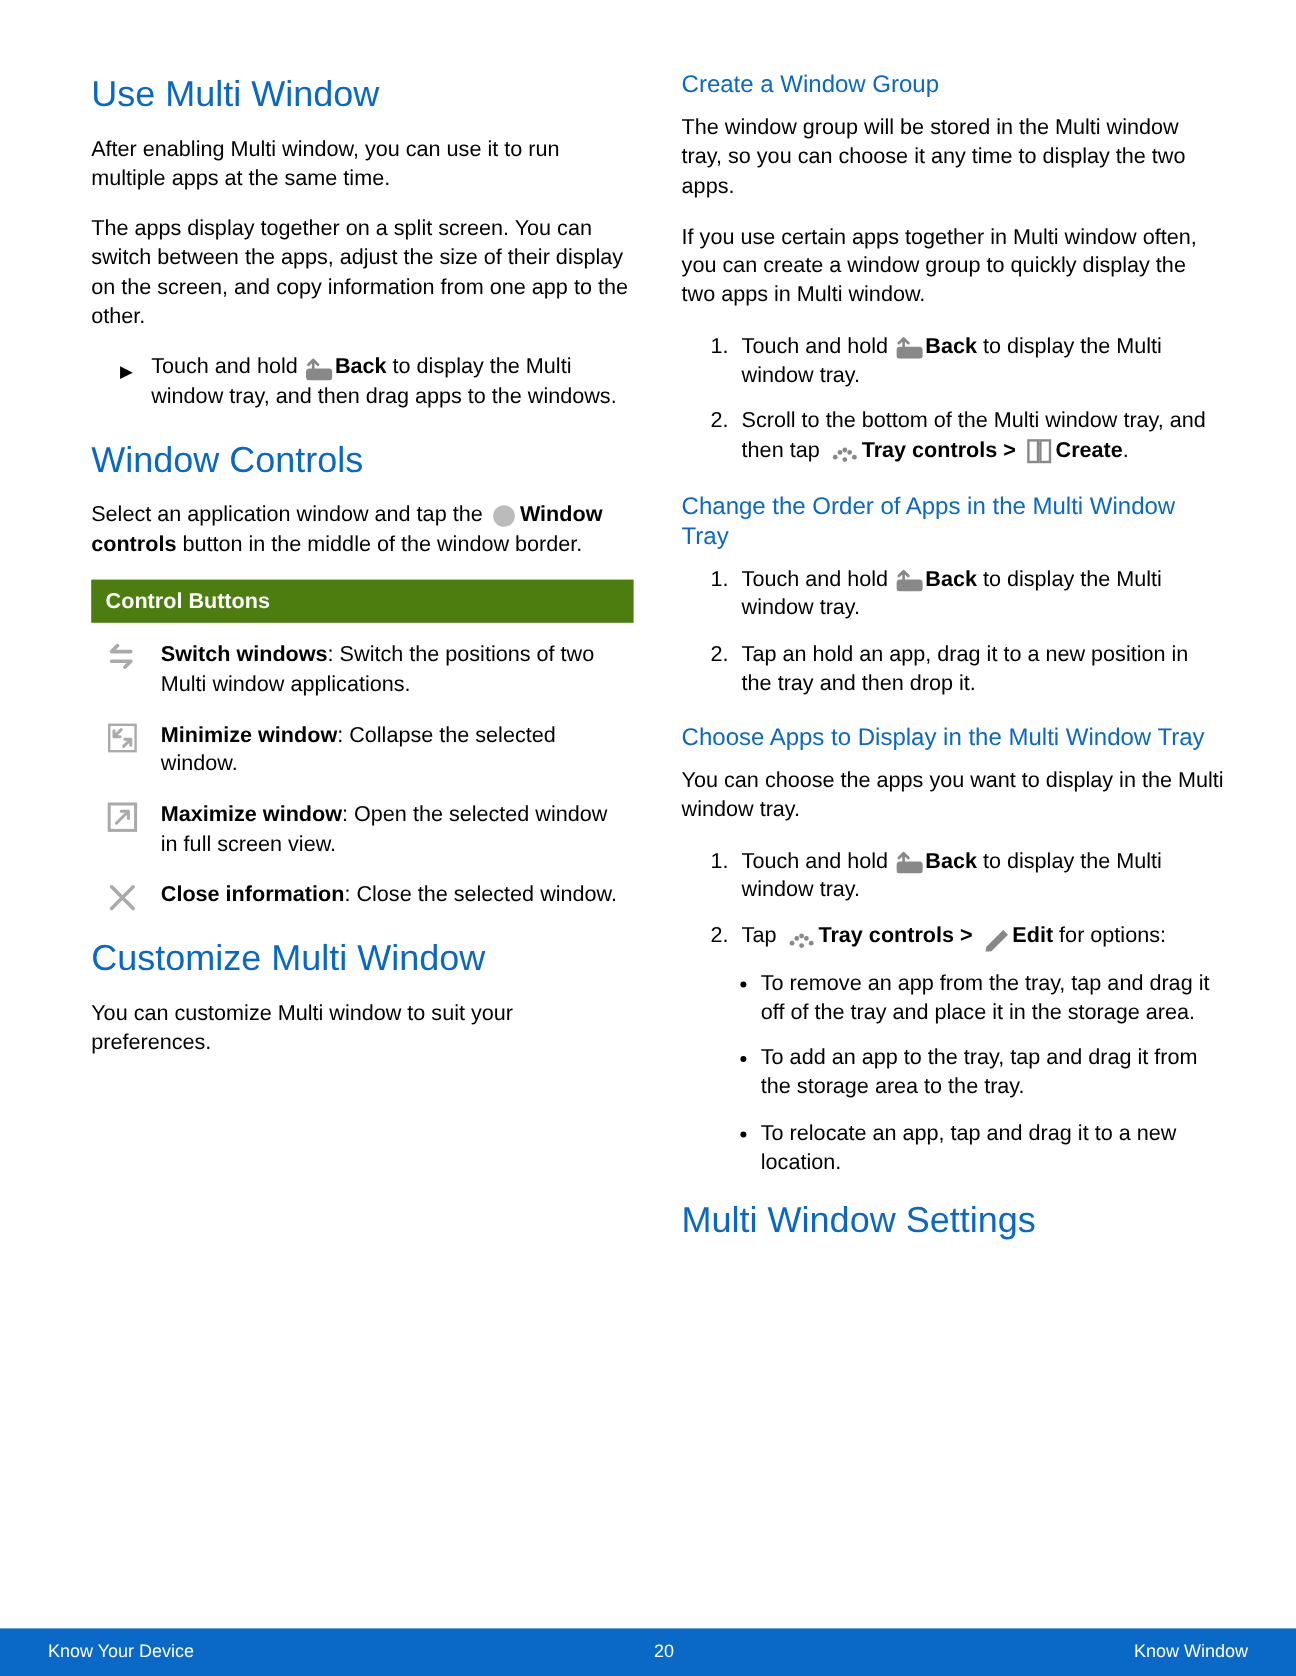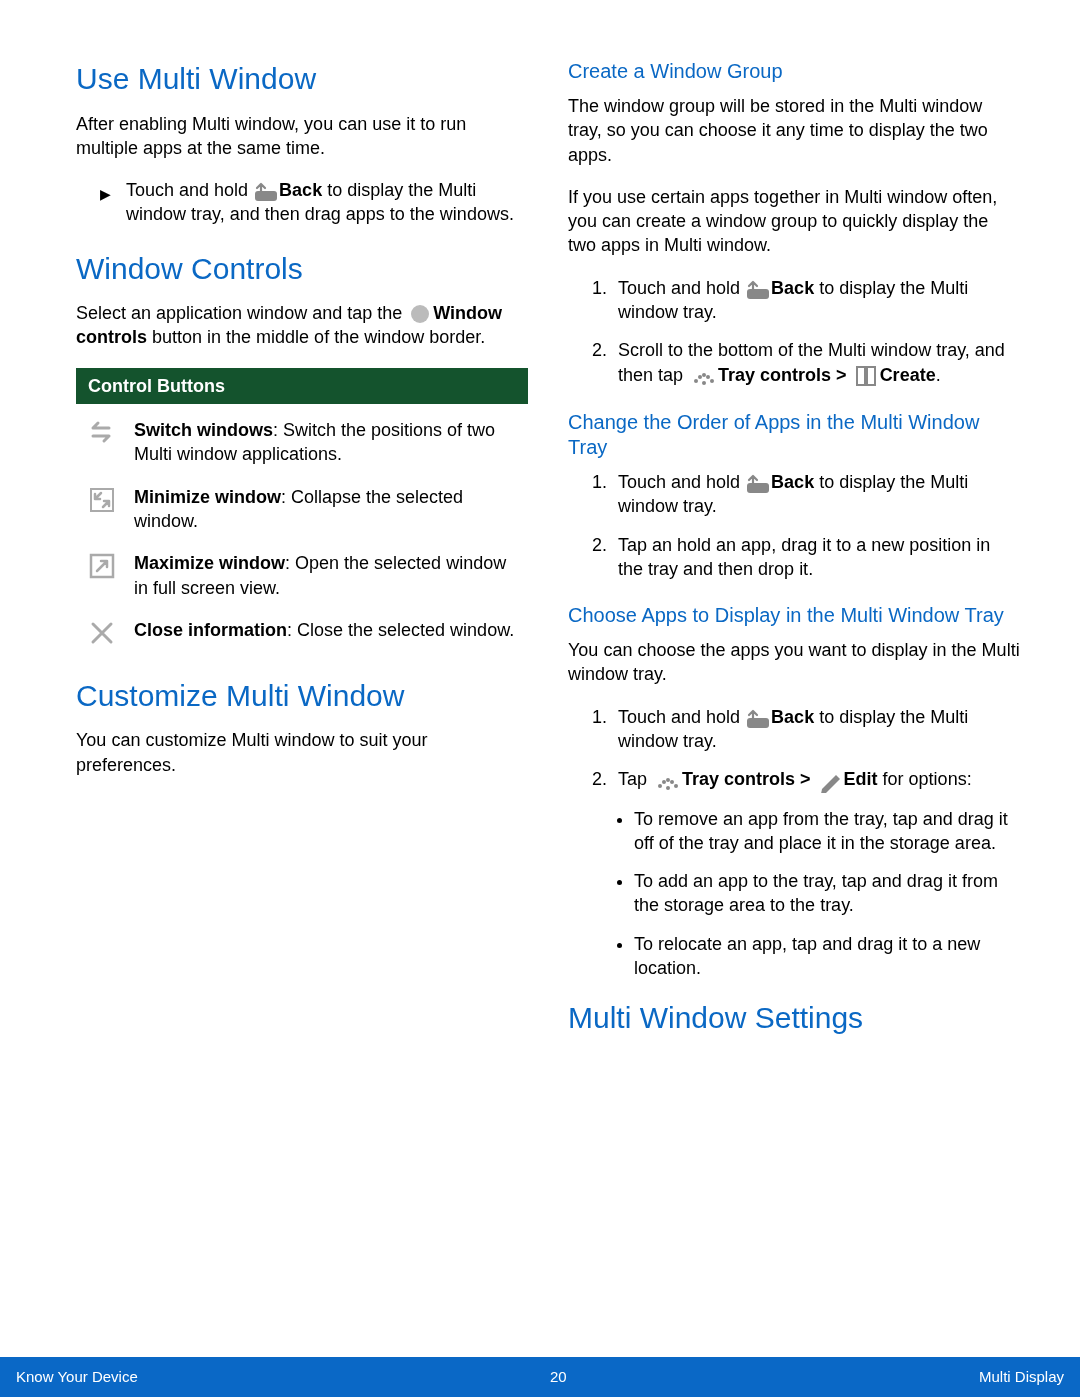--- a/index.html
+++ b/index.html
@@ -35,21 +35,21 @@
     line-height: 1.25;
   }
   p { margin-bottom: 18px; }
   .indent-list { margin-left: 24px; margin-bottom: 22px;}
   .indent-list .item { display: flex; margin-bottom: 14px; }
   .indent-list .marker { flex: 0 0 26px; }
   .indent-list .body { flex: 1; }
   .tri { font-size: 14px; position: relative; top: 3px;}
   .num { }
   .ctrl-header {
-    background: #14532d;
+    background: #4d7c0f;
     color: #fff;
     font-weight: bold;
     padding: 6px 12px;
     font-size: 18px;
     margin-bottom: 10px;
   }
   .ctrl-row { display: flex; gap: 12px; padding: 4px 6px 14px 6px; }
   .ctrl-icon { flex: 0 0 40px; display:flex; align-items:flex-start; justify-content:center; padding-top:2px;}
   .ctrl-text { flex: 1; }
   .icon-inline {
@@ -61,21 +61,21 @@
   .bullets li { list-style: disc; margin-left: 18px; margin-bottom: 14px;}
   a.link { color: #0a68c4; text-decoration: underline; }
   .footer {
     position: absolute;
     bottom: 0; left: 0; right: 0;
     background: #0a68c6;
     color: #fff;
     display: flex;
     justify-content: space-between;
     align-items: center;
-    padding: 10px 16px;
+    padding: 10px 40px;
     font-size: 15px;
   }
   .b { font-weight: bold; }
   svg { display: block; }
 </style>
 </head>
 <body>
 
 <svg width="0" height="0" style="position:absolute">
   <defs>
@@ -121,20 +121,21 @@
       <path d="M4 20 L18 6 L22 10 L8 24 L3 25 Z" fill="#888"></path>
     </g>
   </defs>
 </svg>
 
 <div class="page">
 
   <div class="col">
     <h2 class="section">Use Multi Window</h2>
     <p>After enabling Multi window, you can use it to run multiple apps at the same time.</p>
+    <p>The apps display together on a split screen. You can switch between the apps, adjust the size of their display on the screen, and copy information from one app to the other.</p>
 
     <div class="indent-list">
       <div class="item">
         <div class="marker"><span class="tri">▶</span></div>
         <div class="body">
           <span>Touch and hold </span><span class="icon-inline"><svg width="22" height="20">
                 <use href="#i-back"></use>
               </svg></span><span class="b">Back</span><span> to display the Multi window tray, and then drag apps to the windows.</span>
         </div>
       </div>
@@ -175,21 +176,21 @@
     </div>
     <div class="ctrl-row">
       <div class="ctrl-icon">
           <svg width="26" height="26">
             <use href="#i-close"></use>
           </svg>
         </div>
       <div class="ctrl-text"><span class="b">Close information</span><span>: Close the selected window.</span></div>
     </div>
 
-    <h2 class="section" style="margin-top:16px">Customize Multi Window</h2>
+    <h2 class="section" style="margin-top:4px">Customize Multi Window</h2>
     <p>You can customize Multi window to suit your preferences.</p>
   </div>
 
   <div class="col">
     <h3 class="sub">Create a Window Group</h3>
     <p>The window group will be stored in the Multi window tray, so you can choose it any time to display the two apps.</p>
     <p>If you use certain apps together in Multi window often, you can create a window group to quickly display the two apps in Multi window.</p>
     <div class="indent-list">
       <div class="item">
         <div class="marker num">1.</div>
@@ -255,14 +256,14 @@
       <li>To relocate an app, tap and drag it to a new location.</li>
     </ul>
 
     <h2 class="section">Multi Window Settings</h2>
   </div>
 </div>
 
 <div class="footer">
   <div>Know Your Device</div>
   <div>20</div>
-  <div>Multi Display</div>
+  <div>Know Window</div>
 </div>
 
 </body></html>

